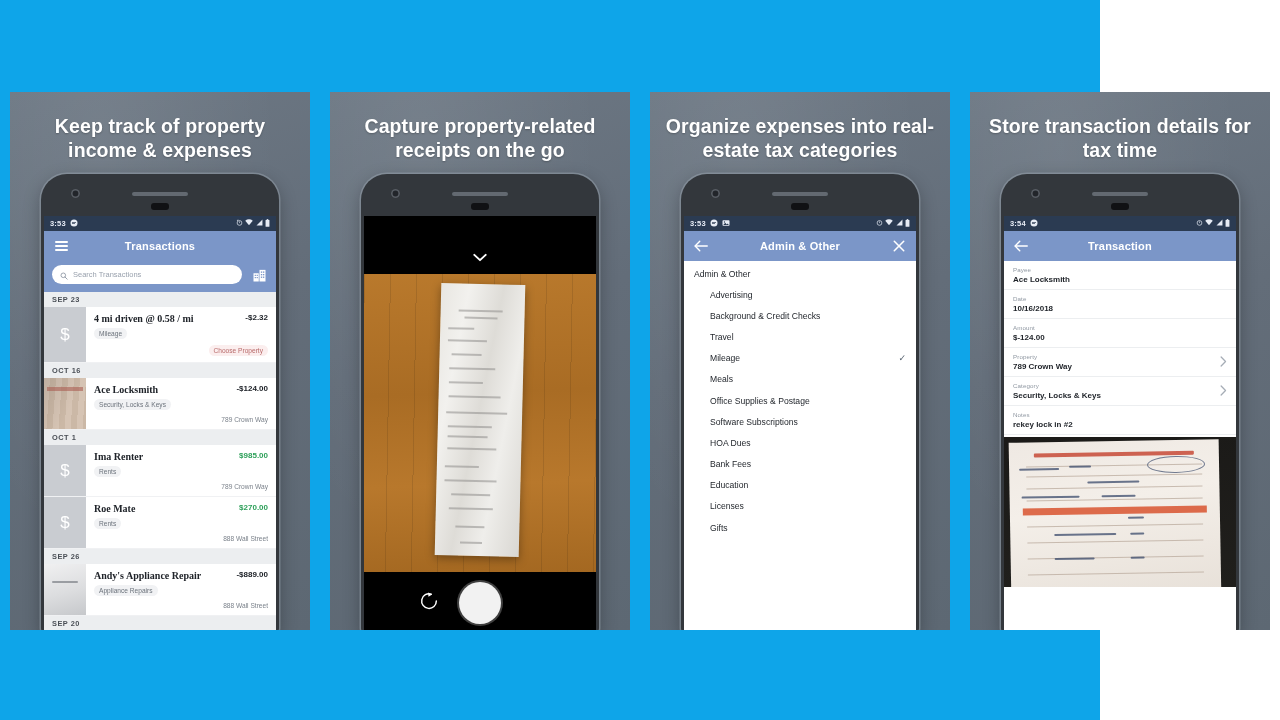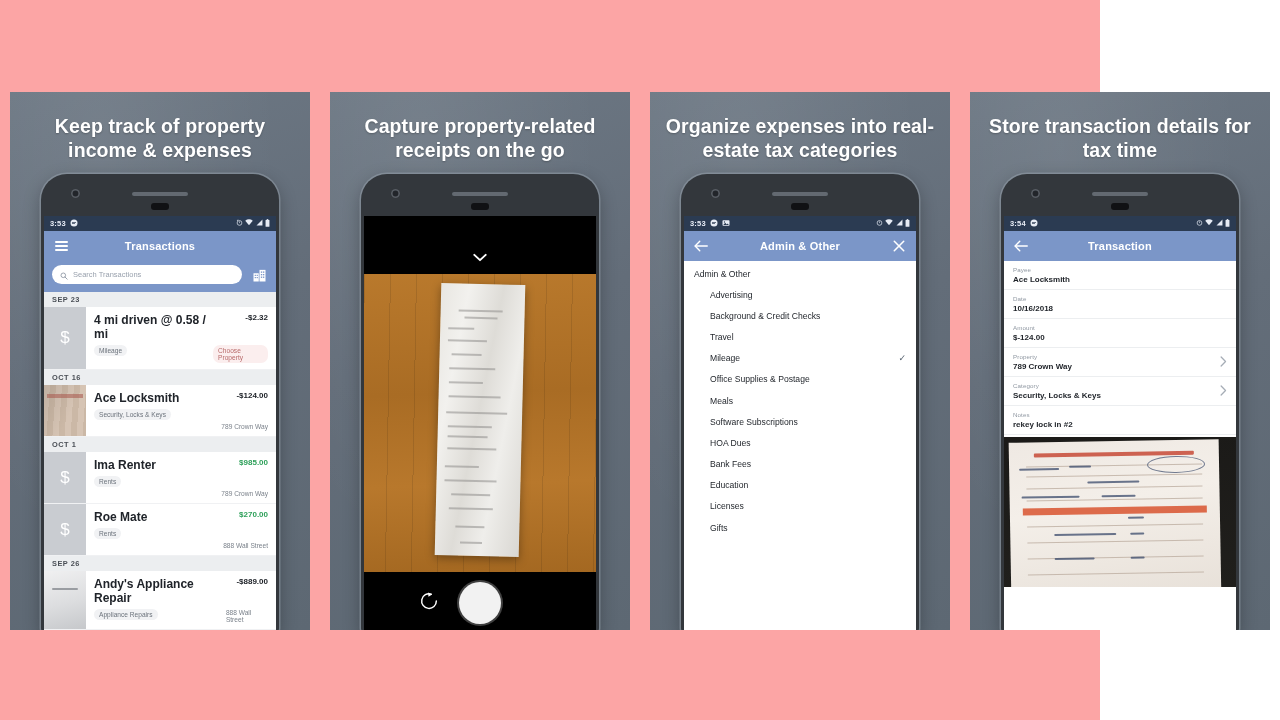--- a/index.html
+++ b/index.html
@@ -5,21 +5,21 @@
   * { box-sizing: border-box; margin: 0; padding: 0; }
   html, body {
     width: 1280px; height: 720px;
     background: #ffffff;
     font-family: "Liberation Sans", sans-serif;
     overflow: hidden;
   }
   .stage {
     position: relative;
     width: 1100px; height: 720px;
-    background: #fca5a5;
+    background: #0ea5e9;
   }
   .panels {
     position: absolute;
     left: 0; top: 92px;
     width: 1280px; height: 538px;
     display: flex;
     justify-content: center;
     gap: 20px;
   }
   .panel {
@@ -192,21 +192,21 @@
     background: #9a9da2; border-radius: 1px;
   }
   .txn-body {
     flex: 1;
     padding: 6px 8px 6px 8px;
     display: flex;
     justify-content: space-between;
   }
   .txn-left { display: flex; flex-direction: column; gap: 4px; }
   .txn-right { display: flex; flex-direction: column; gap: 23px; align-items: flex-end; }
-  .txn-payee { font-size: 12px; color: #20242a; font-weight: 700; }
+  .txn-payee { font-size: 10px; color: #20242a; font-weight: 700; font-family: Liberation Serif, serif; }
   .txn-cat {
     font-size: 6.6px; color: #6c737c;
     background: #f1f2f4;
     border-radius: 7px;
     padding: 2px 5px;
     align-self: flex-start;
   }
   .txn-amt { font-size: 8px; font-weight: 700; }
   .txn-amt.neg { color: #20242a; }
   .txn-amt.pos { color: #2ea05a; }
@@ -640,24 +640,24 @@
                   <span>Background &amp; Credit Checks</span>
                 </div>
                 <div class="cat-item">
                   <span>Travel</span>
                 </div>
                 <div class="cat-item">
                   <span>Mileage</span>
                   <span class="check">✓</span>
                 </div>
                 <div class="cat-item">
+                  <span>Meals</span>
+                </div>
+                <div class="cat-item">
                   <span>Office Supplies &amp; Postage</span>
-                </div>
-                <div class="cat-item">
-                  <span>Meals</span>
                 </div>
                 <div class="cat-item">
                   <span>Software Subscriptions</span>
                 </div>
                 <div class="cat-item">
                   <span>HOA Dues</span>
                 </div>
                 <div class="cat-item">
                   <span>Bank Fees</span>
                 </div>

